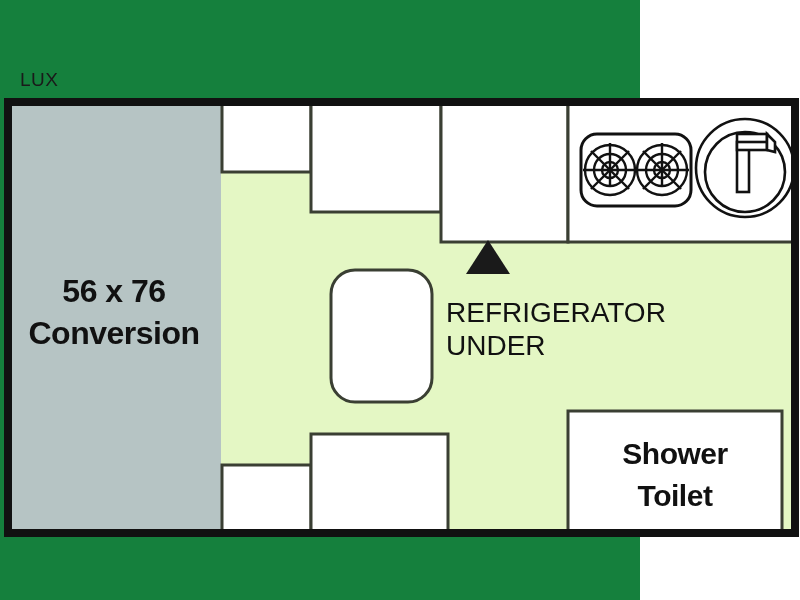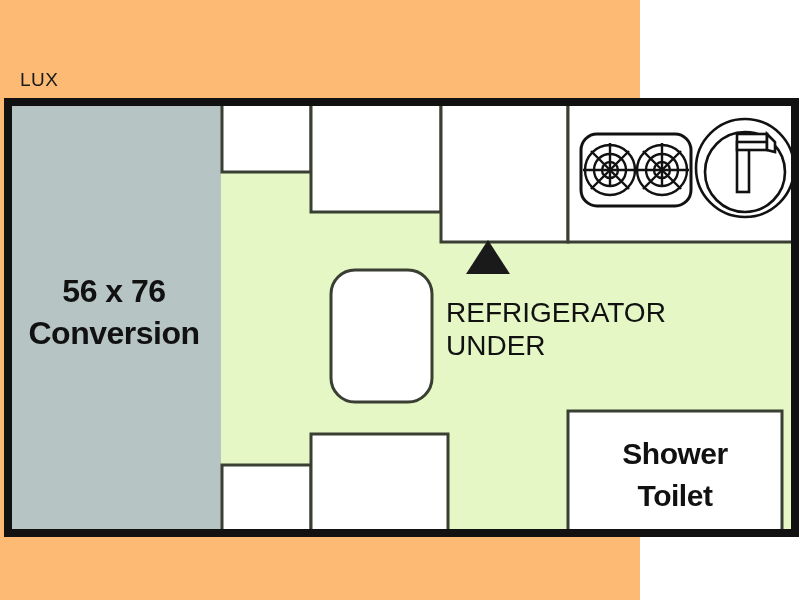--- a/index.html
+++ b/index.html
@@ -10,21 +10,21 @@
     width: 800px;
     height: 600px;
     overflow: hidden;
     font-family: "Liberation Sans", sans-serif;
   }
 
   #floorplan-root {
     position: relative;
     width: 640px;
     height: 600px;
-    background: #fdba74;
+    background: #15803d;
   }
 
   #model-title {
     position: absolute;
     left: 20px;
     top: 70px;
     font-family: "Liberation Sans", sans-serif;
     font-size: 19px;
     font-weight: 400;
     color: #1a1a1a;

